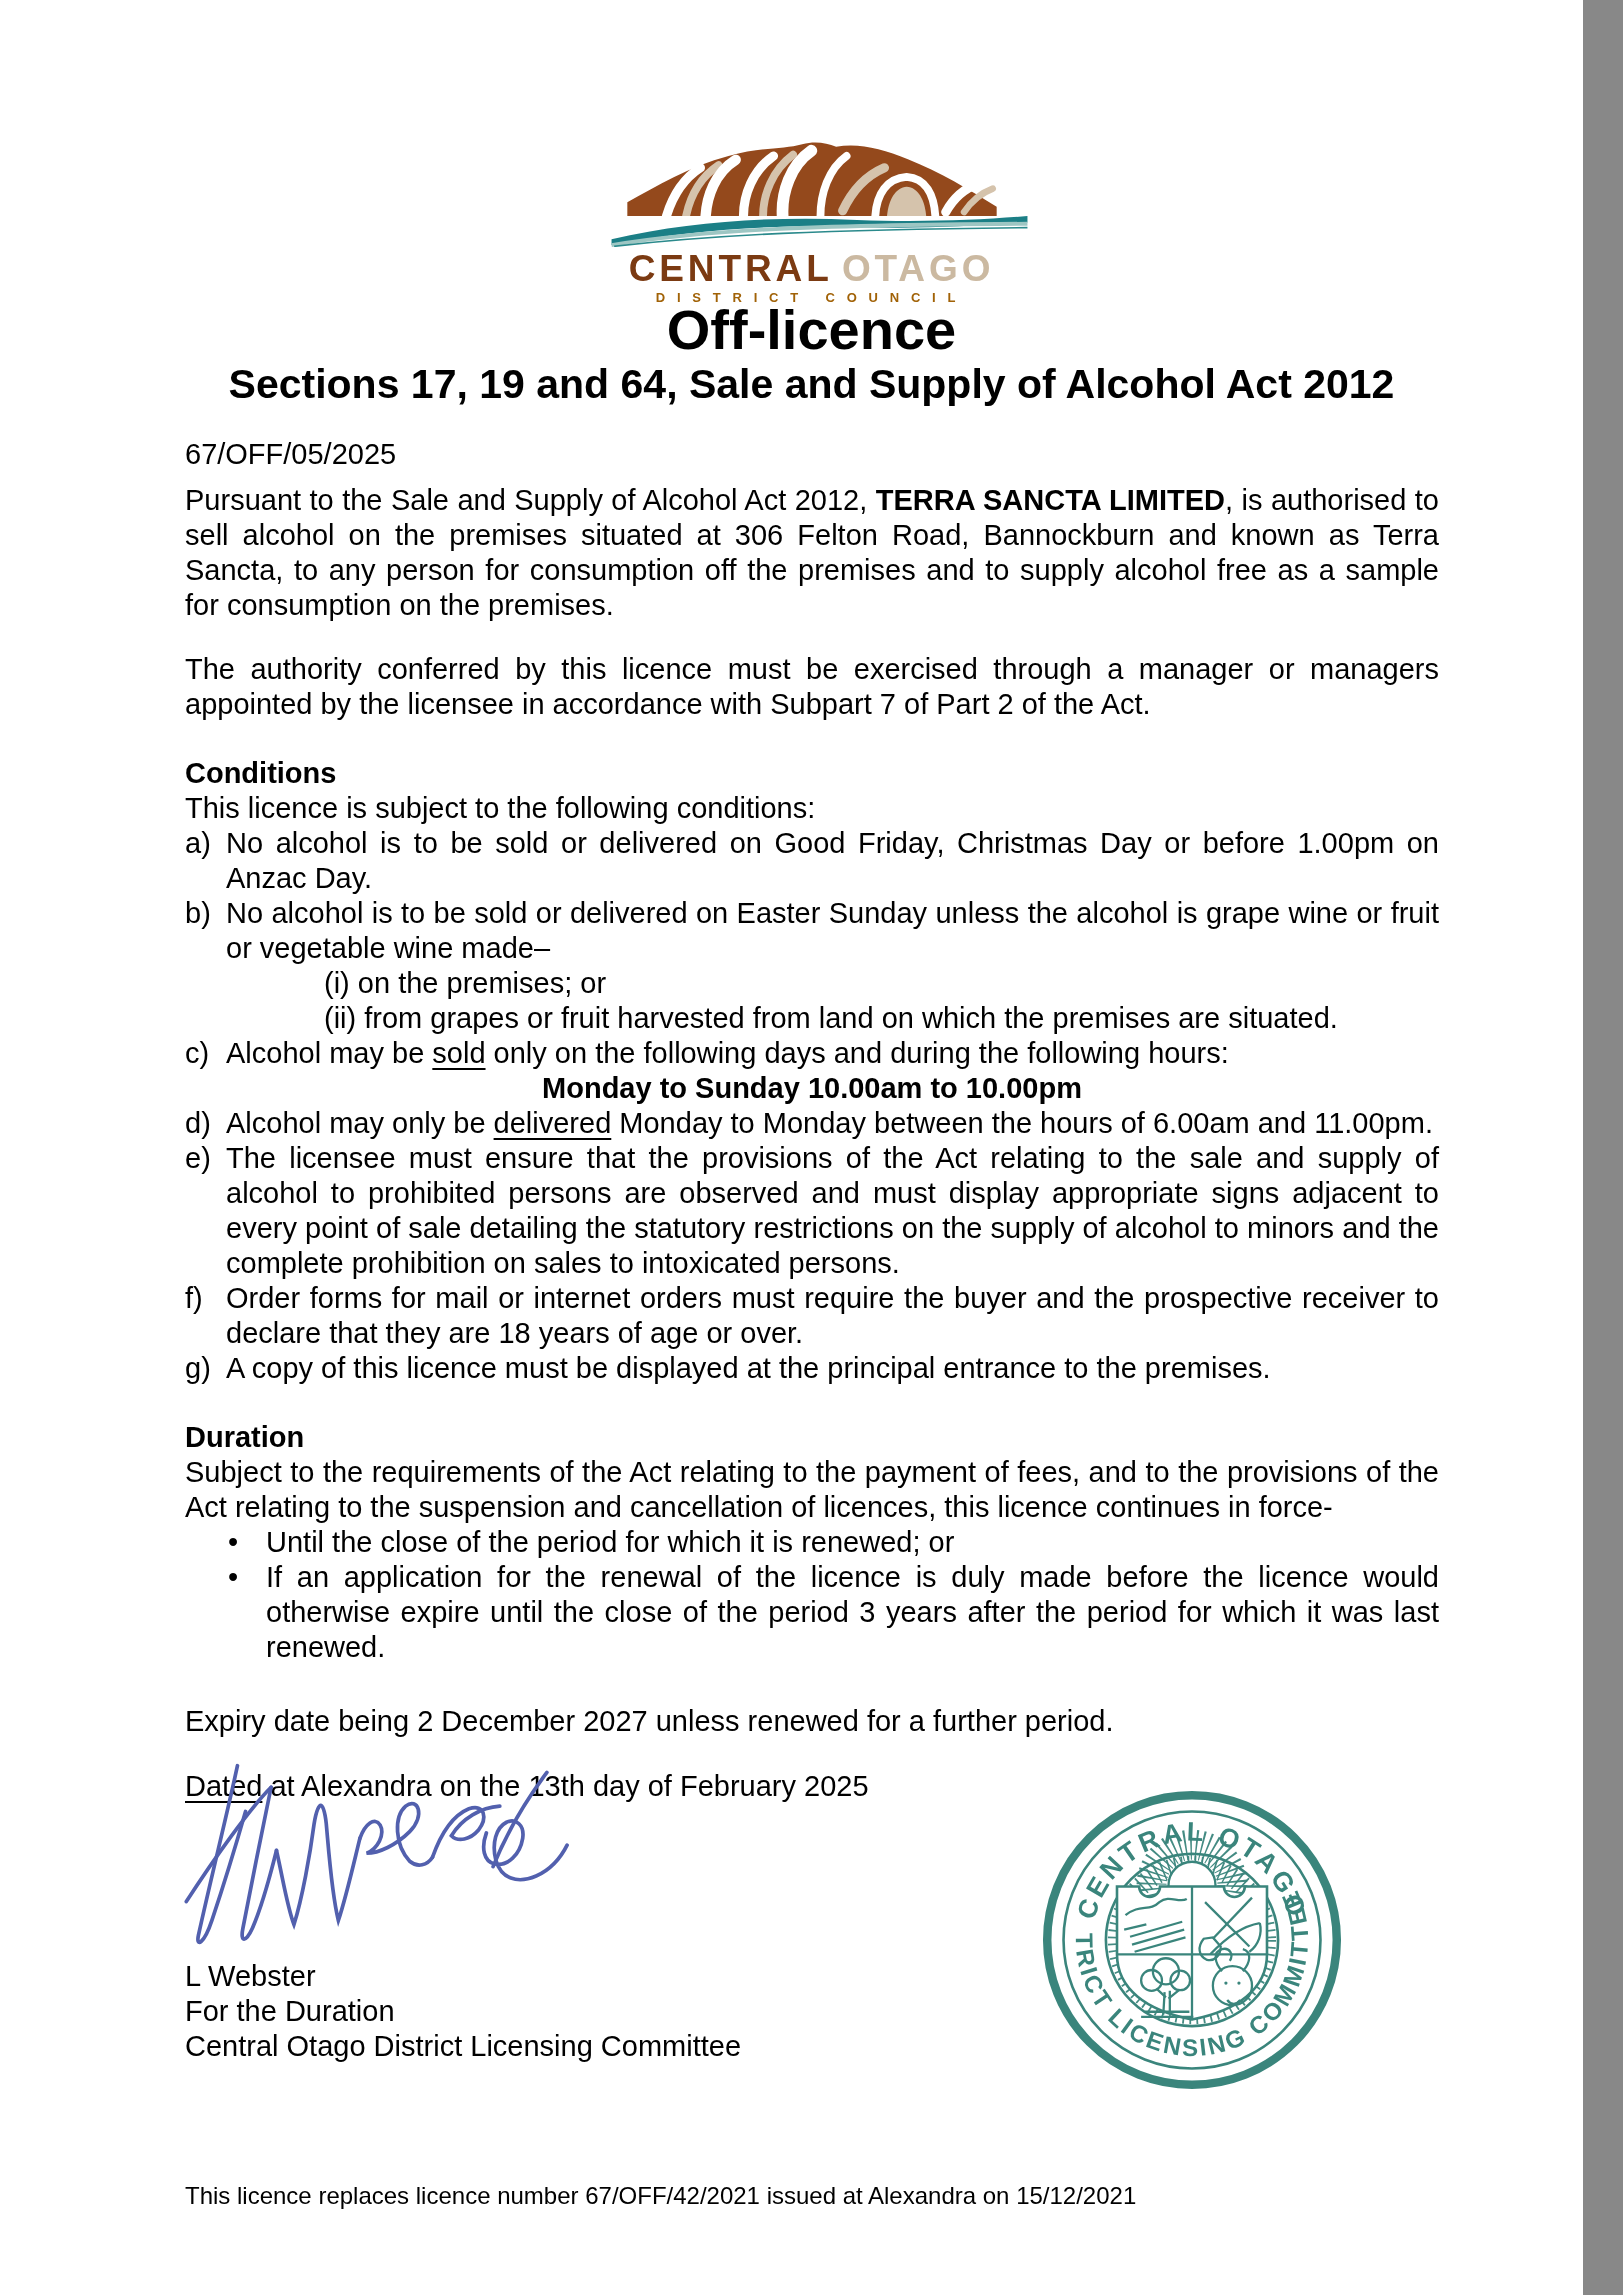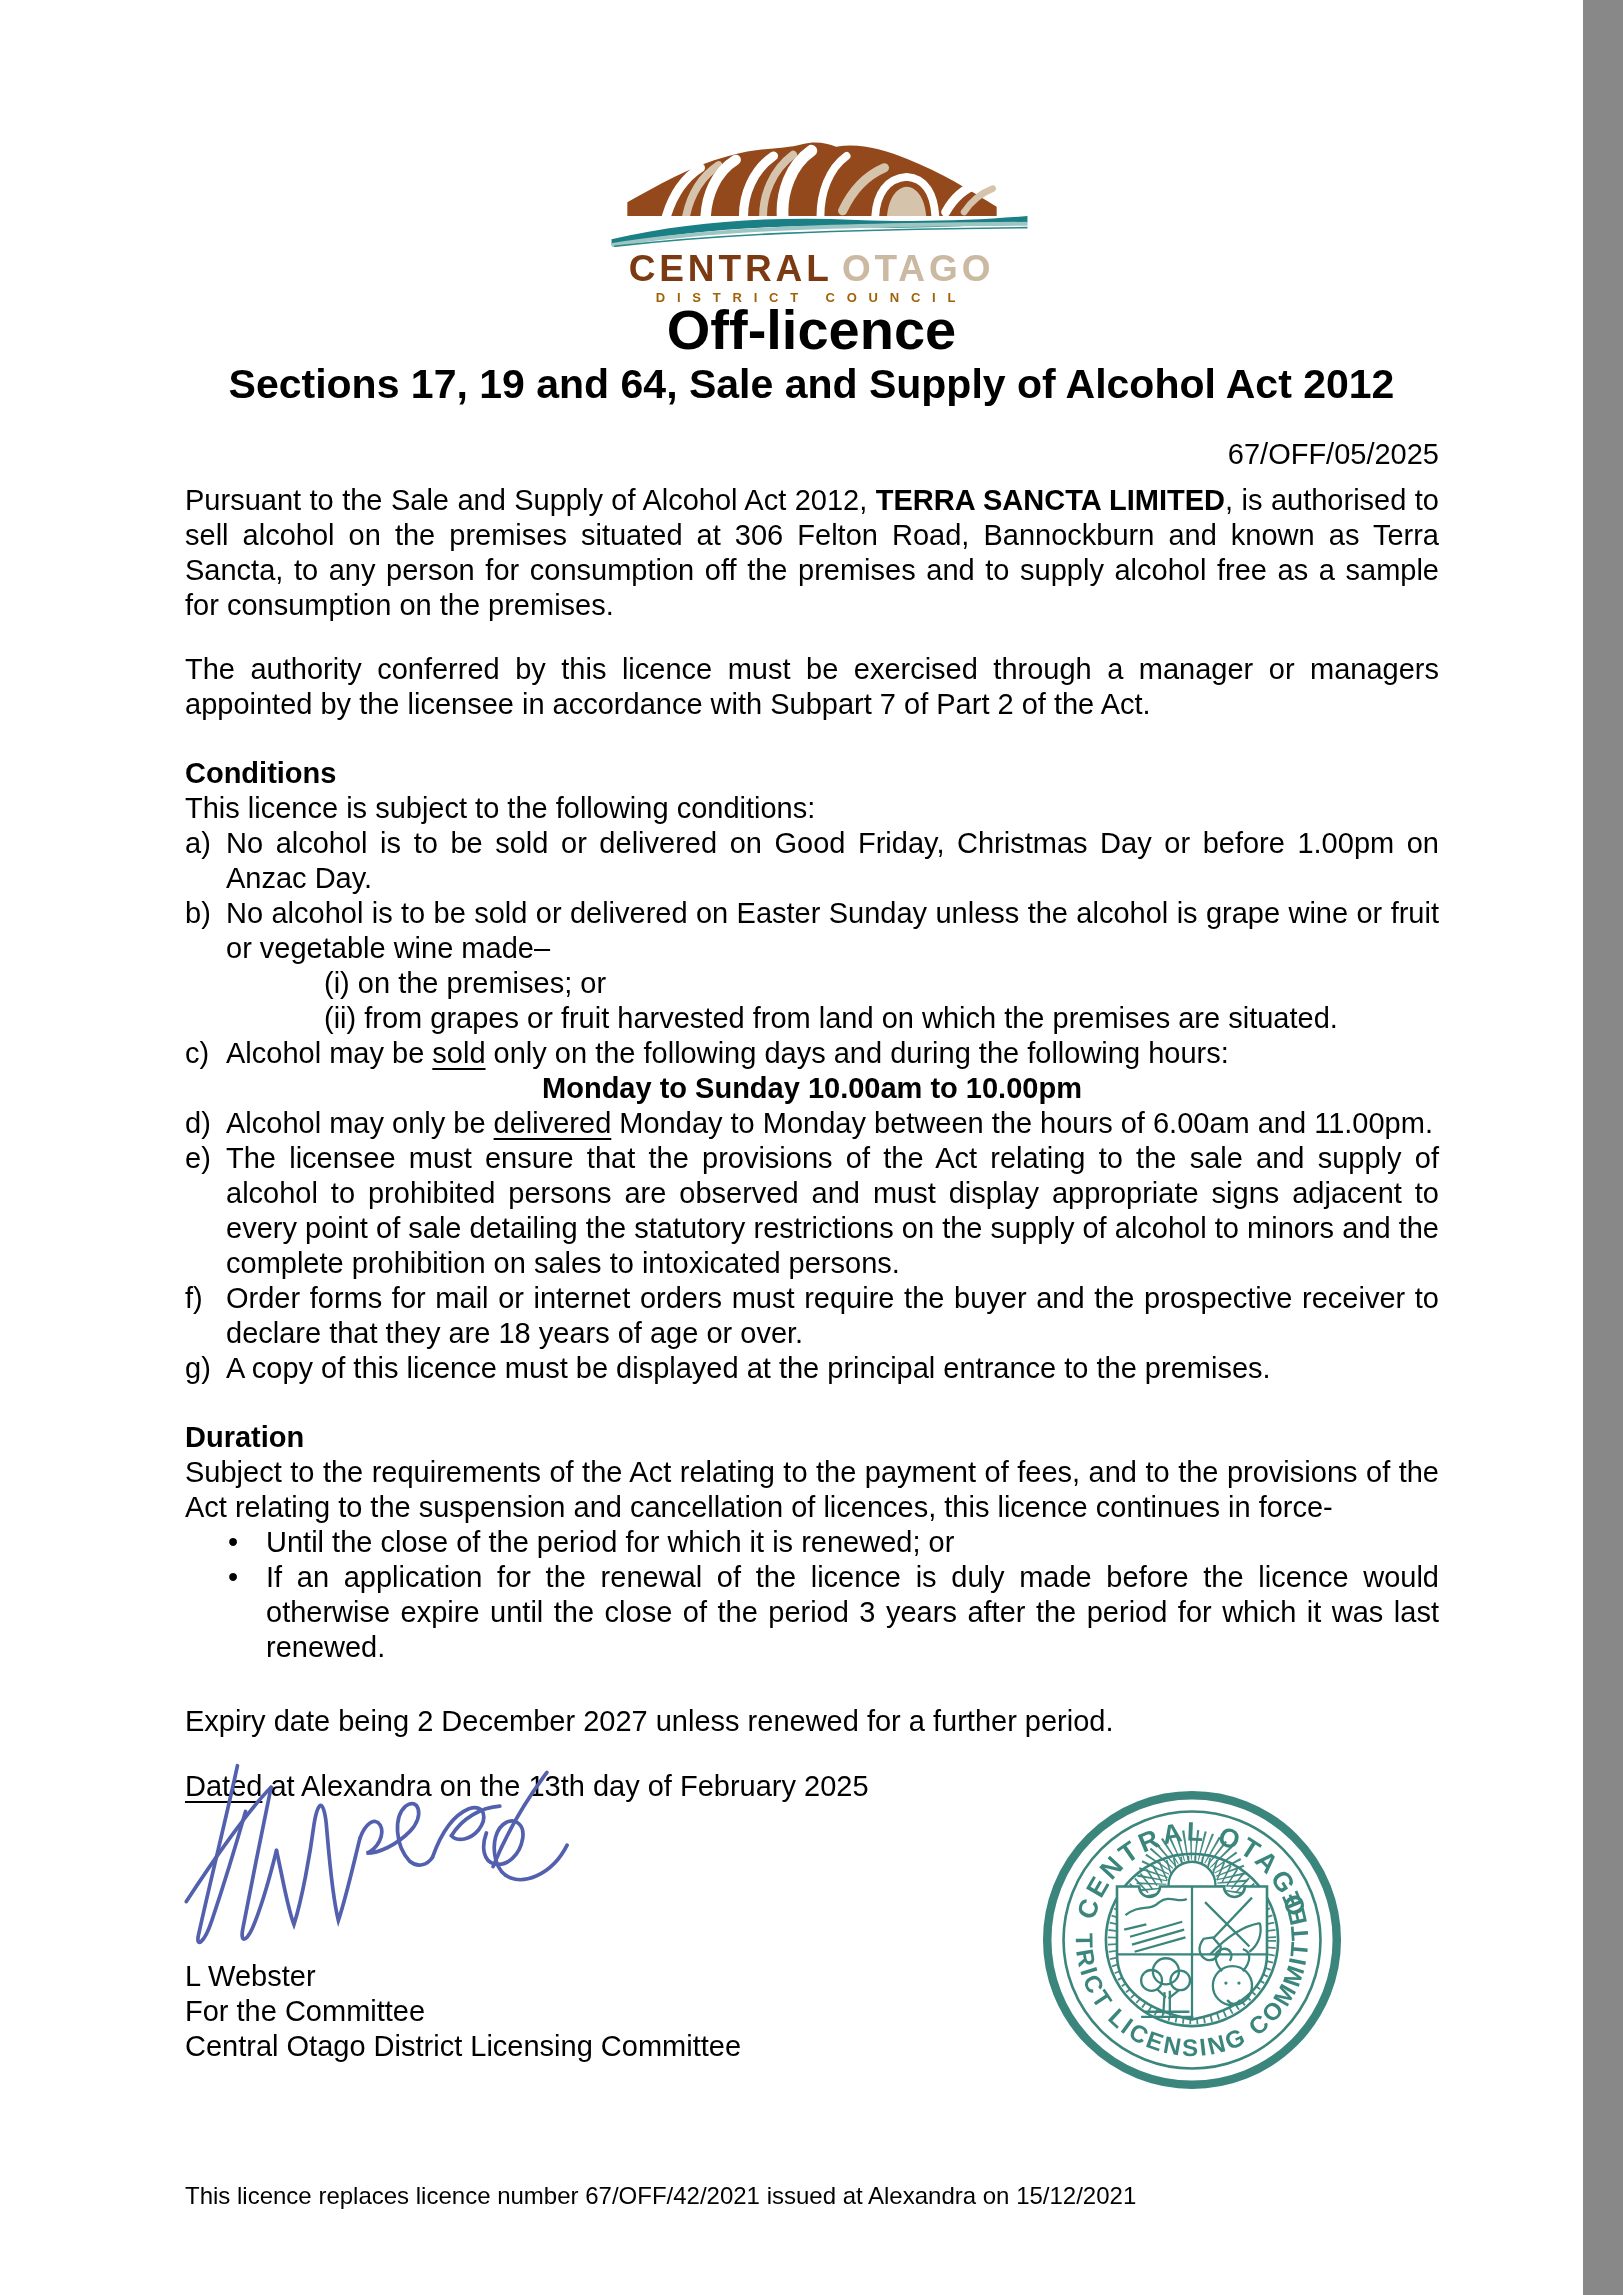--- a/index.html
+++ b/index.html
@@ -21,21 +21,21 @@
   .wm-otago{color:#cbb9a1;margin-left:9.2px;}
   .wordmark-sub{margin-top:3.9px;font-size:13px;font-weight:bold;letter-spacing:11.8px;color:#a16207;line-height:1;}
   
   .doc-title{position:absolute;left:0;top:302px;width:1623px;text-align:center;
     font-size:56px;font-weight:bold;line-height:1;}
   .doc-subtitle{position:absolute;left:0;top:364px;width:1623px;text-align:center;
     font-size:41px;font-weight:bold;line-height:1;}
   
   .content{position:absolute;left:185px;top:437px;width:1254px;
     font-size:29px;line-height:35px;}
-  .ref-number{text-align:right;}
+  .ref-number{text-align:left;}
   .para{text-align:justify;margin:0;}
   .p1{margin-top:10.5px;}
   .p2{margin-top:29px;}
   .section-heading{font-weight:bold;margin-top:34px;}
   .cond-item{position:relative;padding-left:41px;text-align:justify;}
   .cond-label{position:absolute;left:0;top:0;}
   .sub-item{padding-left:139px;text-align:left;}
   .hours-line{text-align:center;font-weight:bold;}
   .bullet-item{position:relative;padding-left:81px;text-align:justify;}
   .bullet-item::before{content:"\2022";position:absolute;left:43px;top:0;}
@@ -148,21 +148,21 @@
       <path d="M158,136 C168,180 174,220 184,246 C196,208 208,142 214,96 C220,60 228,60 232,96 C236,140 240,200 250,240 C262,204 274,150 282,118"></path>
       <path d="M282,118 C290,96 304,86 312,98 C320,112 308,134 292,140 C310,140 336,128 356,108 C380,84 368,56 350,70 C332,86 334,128 356,152 C368,162 382,158 390,146"></path>
       <path d="M390,146 C402,112 420,84 444,74 C468,66 472,88 458,106 C446,120 428,124 418,114 C434,88 462,72 490,70"></path>
       <path d="M470,110 C462,132 466,152 482,156 C502,160 520,142 524,118 C527,98 514,88 500,94 C484,102 478,126 484,150 C492,178 516,186 544,174 C564,165 580,148 590,128"></path>
       <path d="M560,20 C530,60 500,110 480,160"></path>
     </g>
   </svg>
 
   <div class="signatory">
     <div>L Webster</div>
-    <div>For the Committee</div>
+    <div>For the Duration</div>
     <div>Central Otago District Licensing Committee</div>
   </div>
 
   <svg class="seal" width="300" height="300" viewBox="0 0 460 460">
     <g stroke="#3a857c" fill="none">
       <circle cx="230" cy="230" r="222" stroke-width="13"></circle>
       <circle cx="230" cy="230" r="197" stroke-width="4"></circle>
       <circle cx="230" cy="230" r="132" stroke-width="4"></circle>
 
       <circle cx="230" cy="230" r="114" stroke-width="30" stroke-dasharray="2.5 7.5" opacity="0.95"></circle>

